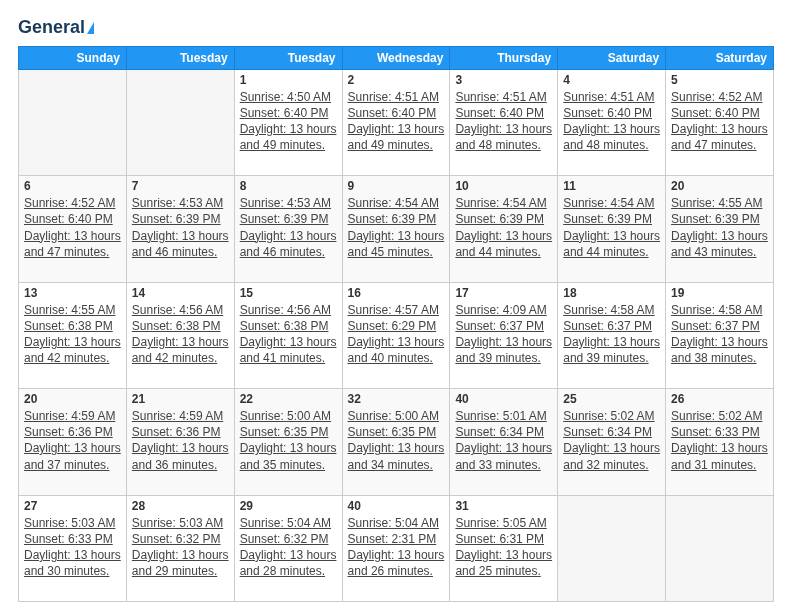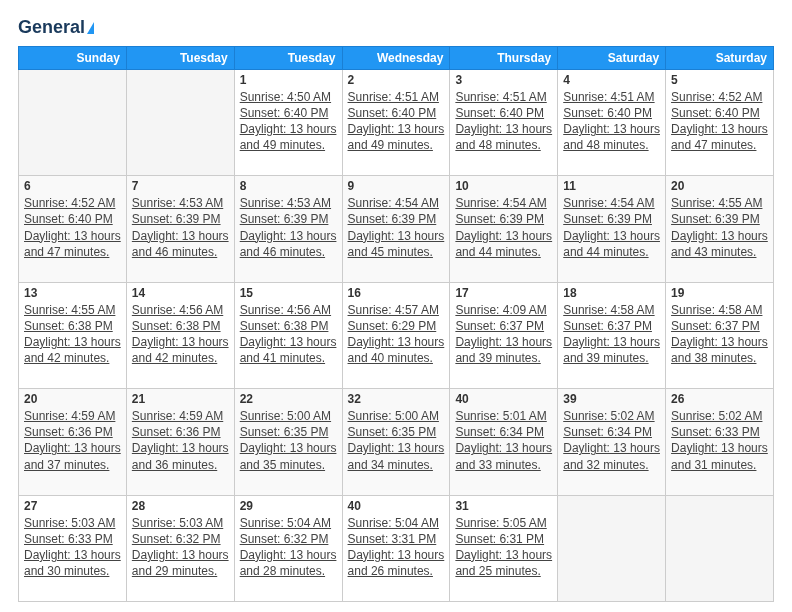--- a/index.html
+++ b/index.html
@@ -281,21 +281,21 @@
 Sunset: 6:35 PM
 Daylight: 13 hours and 34 minutes.</div>
           </td>
           <td>
             <span class="day-number">40</span>
             <div class="day-info">Sunrise: 5:01 AM
 Sunset: 6:34 PM
 Daylight: 13 hours and 33 minutes.</div>
           </td>
           <td>
-            <span class="day-number">39</span>
+            <span class="day-number">25</span>
             <div class="day-info">Sunrise: 5:02 AM
 Sunset: 6:34 PM
 Daylight: 13 hours and 32 minutes.</div>
           </td>
           <td>
             <span class="day-number">26</span>
             <div class="day-info">Sunrise: 5:02 AM
 Sunset: 6:33 PM
 Daylight: 13 hours and 31 minutes.</div>
           </td>
@@ -315,21 +315,21 @@
           </td>
           <td>
             <span class="day-number">29</span>
             <div class="day-info">Sunrise: 5:04 AM
 Sunset: 6:32 PM
 Daylight: 13 hours and 28 minutes.</div>
           </td>
           <td>
             <span class="day-number">40</span>
             <div class="day-info">Sunrise: 5:04 AM
-Sunset: 3:31 PM
+Sunset: 2:31 PM
 Daylight: 13 hours and 26 minutes.</div>
           </td>
           <td>
             <span class="day-number">31</span>
             <div class="day-info">Sunrise: 5:05 AM
 Sunset: 6:31 PM
 Daylight: 13 hours and 25 minutes.</div>
           </td>
           <td class="empty-cell"></td>
           <td class="empty-cell"></td>

